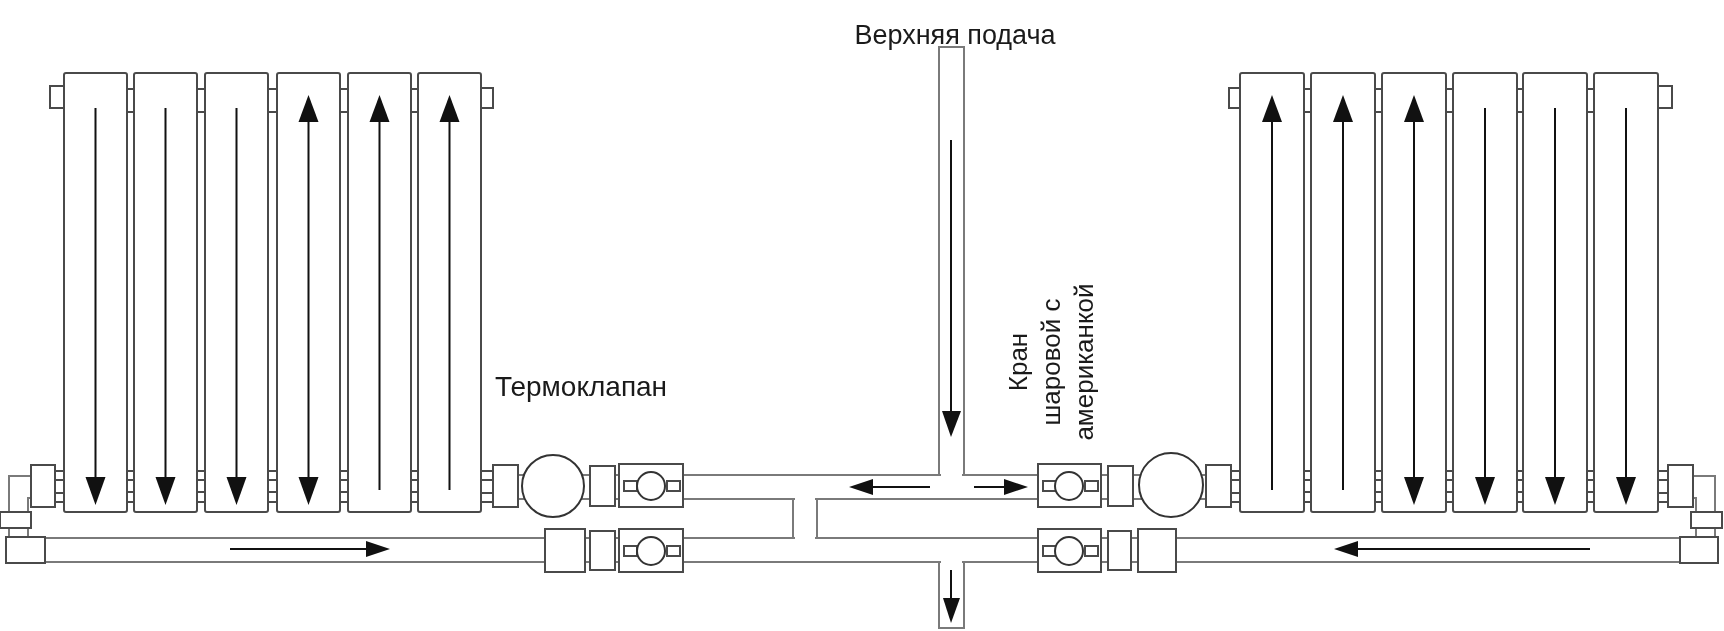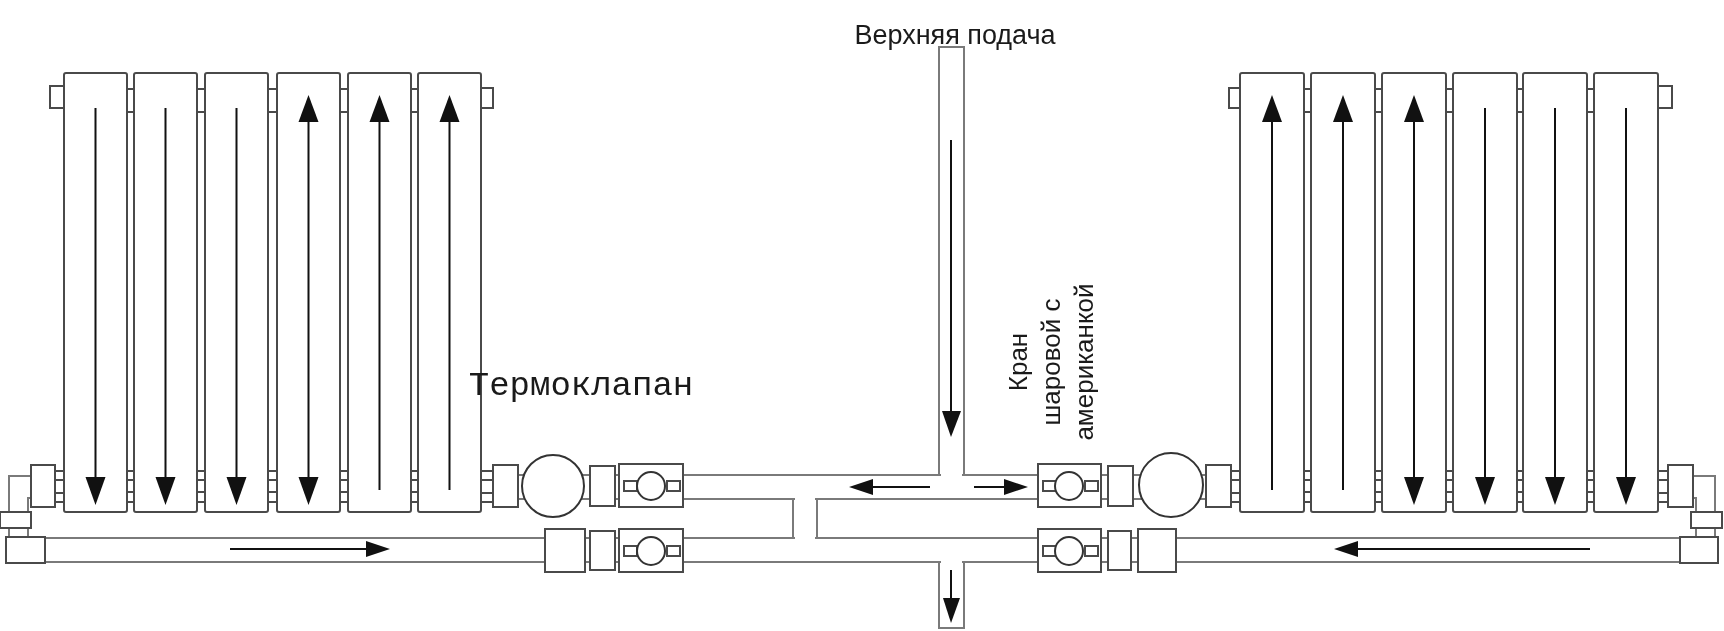--- a/index.html
+++ b/index.html
@@ -8,21 +8,21 @@
   .canvas svg{position:absolute;left:0;top:0;}
   .pipe{fill:#ffffff;stroke:#7a7a7a;stroke-width:2;}
   .pline{fill:none;stroke:#7a7a7a;stroke-width:2;}
   .comp{fill:#ffffff;stroke:#4a4a4a;stroke-width:2;}
   .ball{fill:#ffffff;stroke:#333333;stroke-width:2;}
   .eraser{fill:#ffffff;stroke:none;}
   .ashaft{stroke:#111111;stroke-width:2;fill:none;}
   .ahead{fill:#111111;stroke:none;}
   .lbl{position:absolute;color:#1a1a1a;text-align:center;white-space:nowrap;}
   #lbl-supply{left:775px;top:20px;width:360px;font-size:27px;}
-  #lbl-thermo{left:456px;top:371px;width:250px;font-size:34px;line-height:31px;font-family:Liberation Mono, monospace;}
+  #lbl-thermo{left:456px;top:371px;width:250px;font-size:28px;line-height:31px;}
   #lbl-ball{left:942px;top:312px;width:220px;height:100px;font-size:26px;line-height:33px;
             transform:rotate(-90deg);}
 </style>
 </head>
 <body>
 
 <div class="canvas">
 <svg width="1724" height="631" viewBox="0 0 1724 631">
 
   <g>

